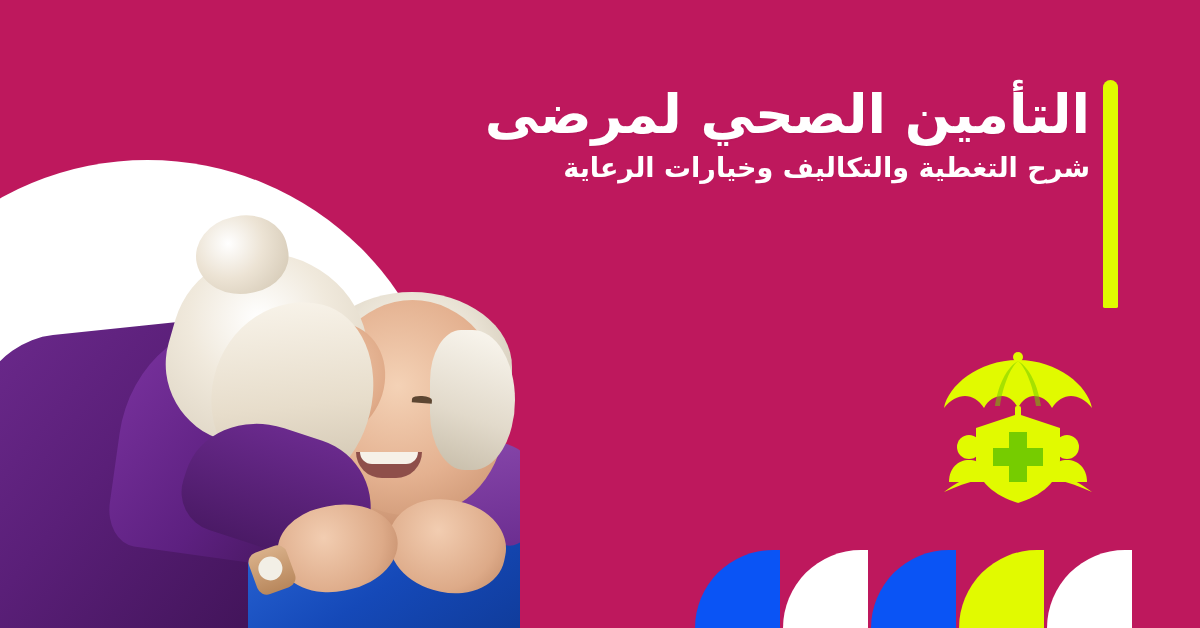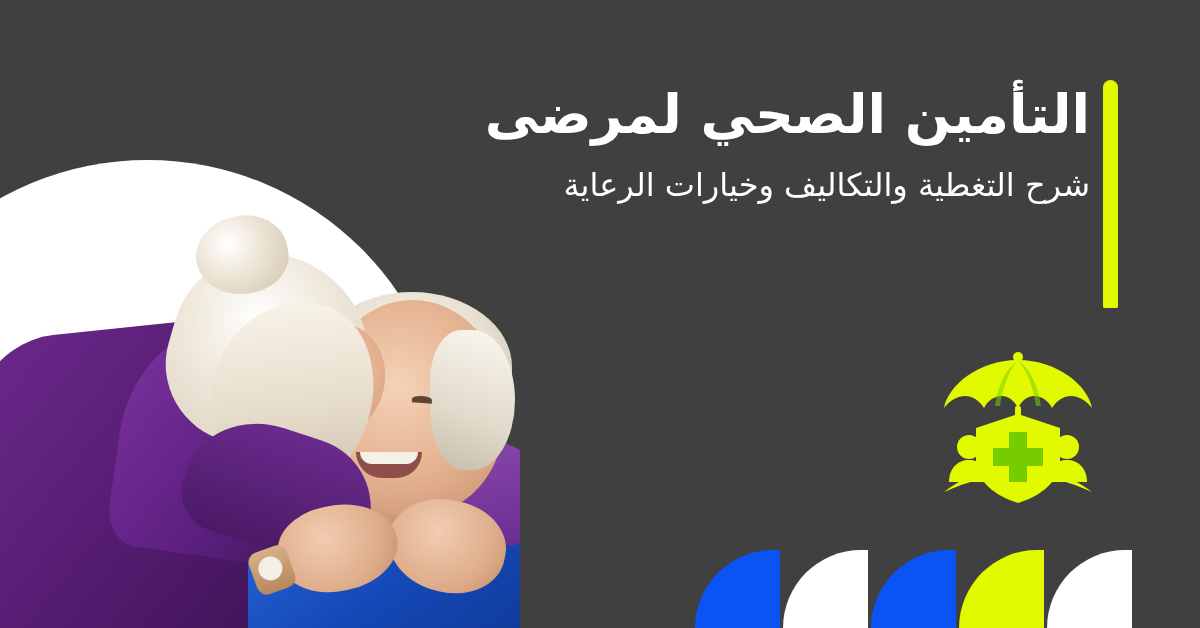--- a/index.html
+++ b/index.html
@@ -8,21 +8,21 @@
     width: 1200px;
     height: 628px;
     overflow: hidden;
     font-family: "DejaVu Sans", "Liberation Sans", sans-serif;
   }
 
   .banner {
     position: relative;
     width: 1200px;
     height: 628px;
-    background: #404040;
+    background: #be185d;
     overflow: hidden;
   }
 
   
   .photo-area {
     position: absolute;
     left: 0;
     top: 0;
     width: 520px;
     height: 628px;
@@ -264,24 +264,23 @@
     color: #ffffff;
     font-size: 54px;
     font-weight: bold;
     line-height: 1.30;
     letter-spacing: 0px;
     text-shadow: 0 1px 2px rgba(0,0,0,0.06);
   }
   .title .line { display: block; }
 
   .subtitle {
-    margin-top: 14px;
     color: #ffffff;
-    font-size: 32px;
-    font-weight: normal;
+    font-size: 27px;
+    font-weight: bold;
     line-height: 1.35;
   }
 
   
   .insurance-icon {
     position: absolute;
     left: 938px;
     top: 348px;
     width: 160px;
     height: 160px;

